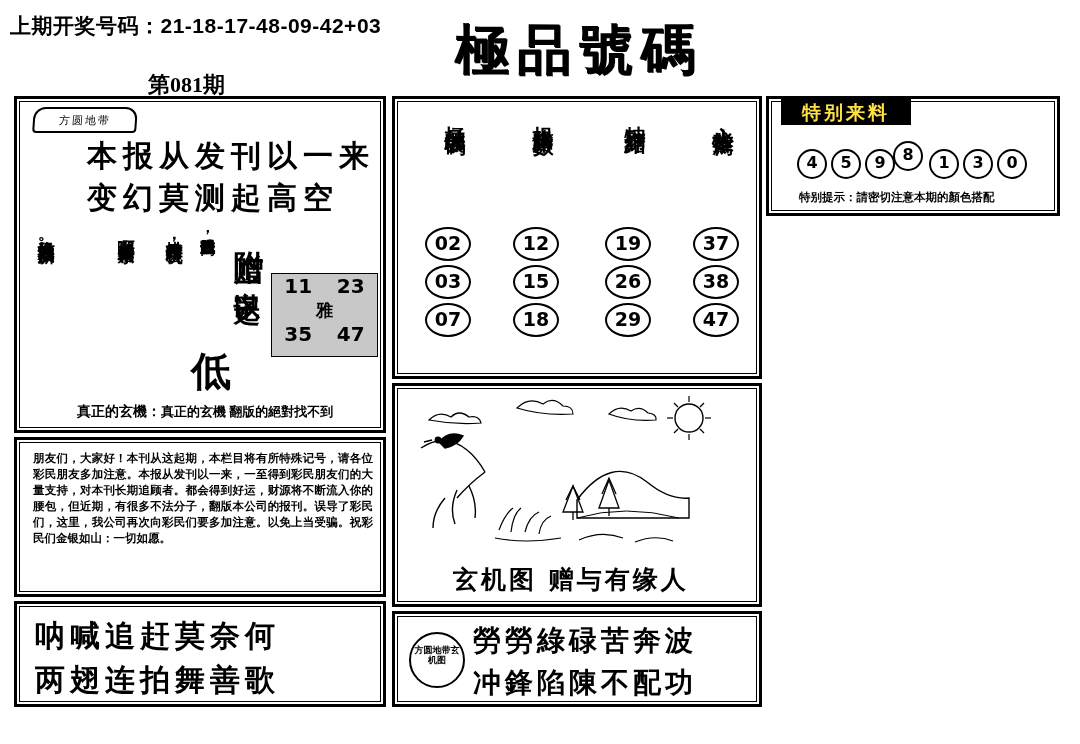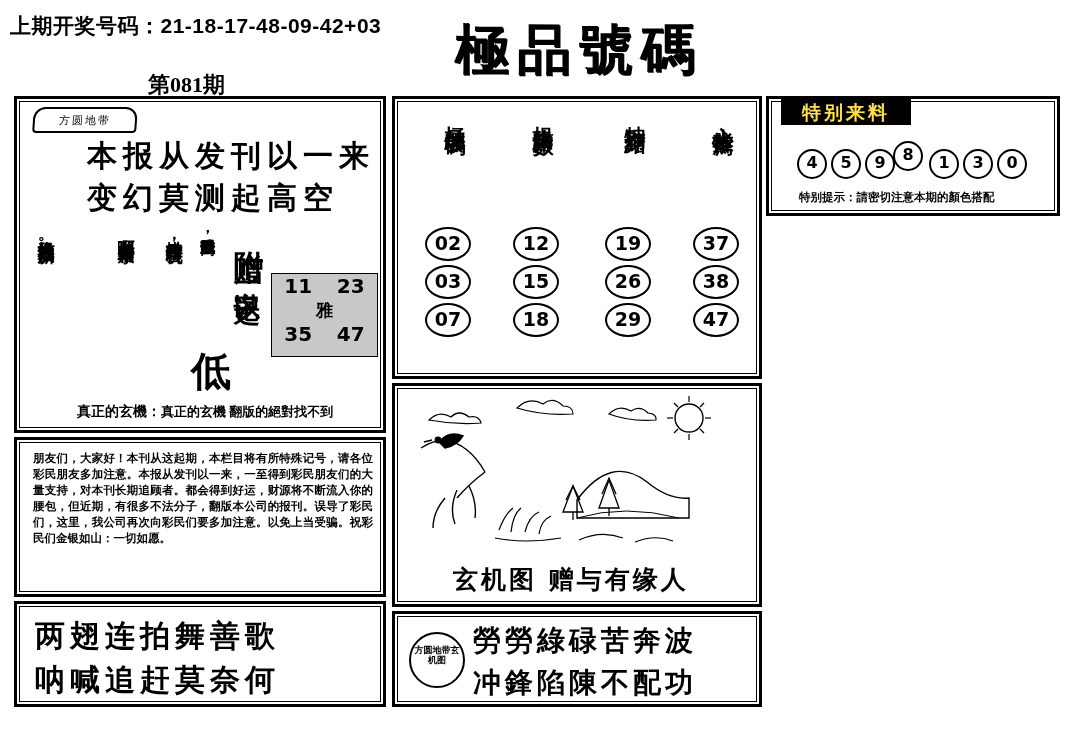--- a/index.html
+++ b/index.html
@@ -344,22 +344,22 @@
       <span>真正的玄機：</span><span class="small">真正的玄機 翻版的絕對找不到</span>
     </div>
   </div>
 
   <div class="panel" id="left-bottom-panel">
     <div class="para">朋友们，大家好！本刊从这起期，本栏目将有所特殊记号，请各位彩民朋友多加注意。本报从发刊以一来，一至得到彩民朋友们的大量支持，对本刊长期追顾者。都会得到好运，财源将不断流入你的腰包，但近期，有很多不法分子，翻版本公司的报刊。误导了彩民们，这里，我公司再次向彩民们要多加注意。以免上当受骗。祝彩民们金银如山：一切如愿。</div>
   </div>
 
   <div class="panel" id="left-couplet-panel">
     <div class="couplet">
+      <div>呐喊追赶莫奈何</div>
       <div>两翅连拍舞善歌</div>
-      <div>呐喊追赶莫奈何</div>
     </div>
   </div>
 
   <div class="panel" id="mid-panel">
 
     <div class="col-head" style="left:46px;">極品號碼</div>
     <div class="ball" style="left:30px; top:128px;">02</div>
     <div class="ball" style="left:30px; top:166px;">03</div>
     <div class="ball" style="left:30px; top:204px;">07</div>
 

